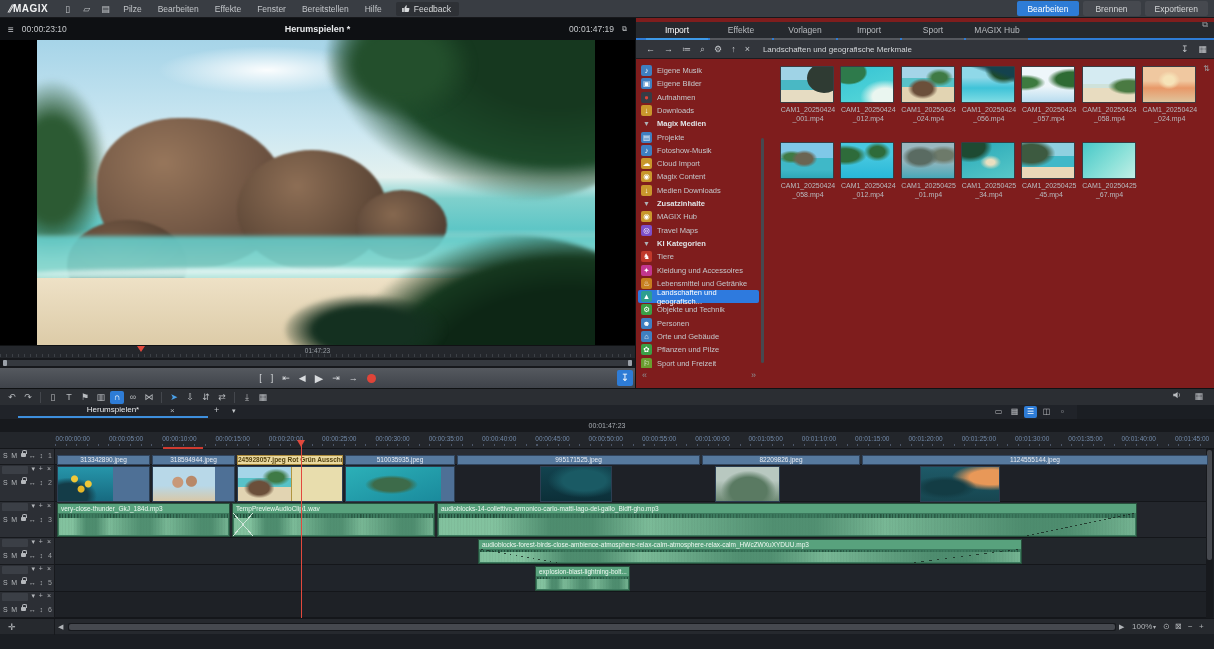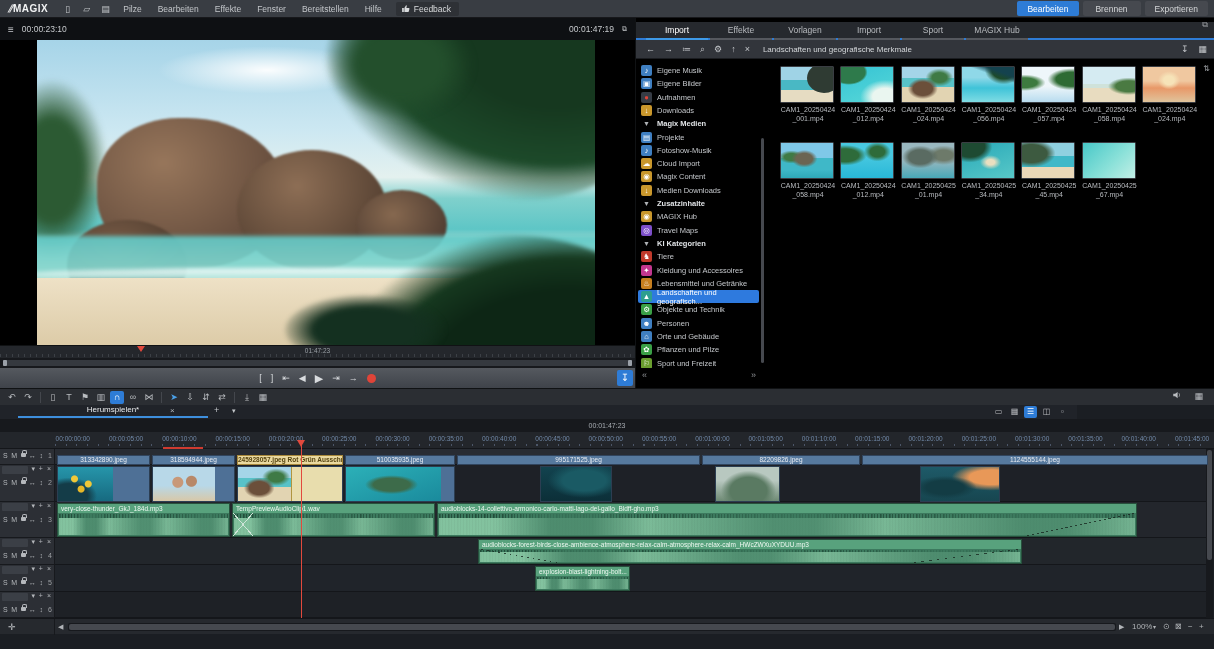--- a/index.html
+++ b/index.html
@@ -34,21 +34,21 @@
   .pv-hscroll { position:absolute; left:0; top:358px; width:635px; height:10px; background:#17191d; }
   .pv-hthumb { position:absolute; top:2px; height:6px; left:3px; right:3px; background:#35393f; border-radius:1px; }
   .pv-hgrip { position:absolute; top:2px; width:4px; height:6px; background:#9aa0a8; border-radius:1px; }
   .transport { position:absolute; left:0; top:368px; width:635px; height:20px;
                background:linear-gradient(180deg,#55595f,#3f434a); display:flex; align-items:center; justify-content:center; gap:9px; }
   .tr-btn { color:#d8dbde; font-size:9px; line-height:10px; }
   .tr-rec { width:9px; height:9px; border-radius:50%; background:#e04438; }
   .tr-import { position:absolute; right:2px; top:2px; bottom:2px; width:16px; background:#2e7cd6; border-radius:2px; color:#fff; font-size:10px; line-height:16px; text-align:center; }
 
   
-  .mediapool { position:absolute; left:635px; top:18px; width:579px; height:370px; background:#000000; border-left:1px solid #101214;padding-left:40px; }
+  .mediapool { position:absolute; left:635px; top:18px; width:579px; height:370px; background:#7f1d1d; border-left:1px solid #101214;padding-left:40px; }
   .mp-tabs { position:absolute; left:0; top:4px; width:579px; height:18px; display:flex; align-items:flex-end; padding-left:10px; gap:2px; border-bottom:2px solid #2e7cd6; background:#26292e; }
   .mp-tab { min-width:62px; text-align:center; font-size:8.5px; color:#b8bbbf; padding:3px 6px 3px; border-bottom:2px solid #55585e; margin-bottom:-2px; }
   .mp-tab.active { color:#fff; border-bottom-color:#3e9ae8; }
   .mp-popout { position:absolute; right:6px; top:2px; font-size:8px; color:#9da0a4; }
   .mp-toolbar { position:absolute; left:0; top:22px; width:579px; height:19px; background:#32353b; display:flex; align-items:center; gap:9px; padding-left:10px; font-size:9px; color:#c3c6ca; border-bottom:1px solid #1b1d21; }
   .mp-crumb { font-size:8px; color:#d4d7da; margin-left:4px; }
   .mp-tb-right { margin-left:auto; display:flex; gap:10px; margin-right:8px; }
 
   .mp-tree { position:absolute; left:2px; top:44px; width:122px; height:306px; overflow:hidden; }
   .tree-item { position:absolute; left:0; width:121px; height:13px; display:flex; align-items:center; font-size:7.5px; color:#c5c8cc; border-radius:2px; }
@@ -186,20 +186,21 @@
     <span class="mode-btns" id="mode-btns">
         <div class="mode-btn active">Bearbeiten</div>
         <div class="mode-btn">Brennen</div>
         <div class="mode-btn">Exportieren</div>
       </span>
   </div>
 
   <div class="pv-header">
     <span style="margin:0 8px; font-size:10px;">≡</span>
     <span>00:00:23:10</span>
+    <span class="pv-title">Herumspielen *</span>
     <span style="margin-left:auto;">00:01:47:19</span>
     <span style="margin:0 8px; font-size:7px;">⧉</span>
   </div>
 
   <div class="pv-video">
     <div class="pv-img">
 
       <div class="pv-layer" style="left:120px;top:6px;width:220px;height:48px;background:radial-gradient(ellipse,rgba(255,255,255,.95),transparent 70%);"></div>
       <div class="pv-layer" style="left:300px;top:22px;width:180px;height:40px;background:radial-gradient(ellipse,rgba(255,255,255,.8),transparent 70%);"></div>
 

